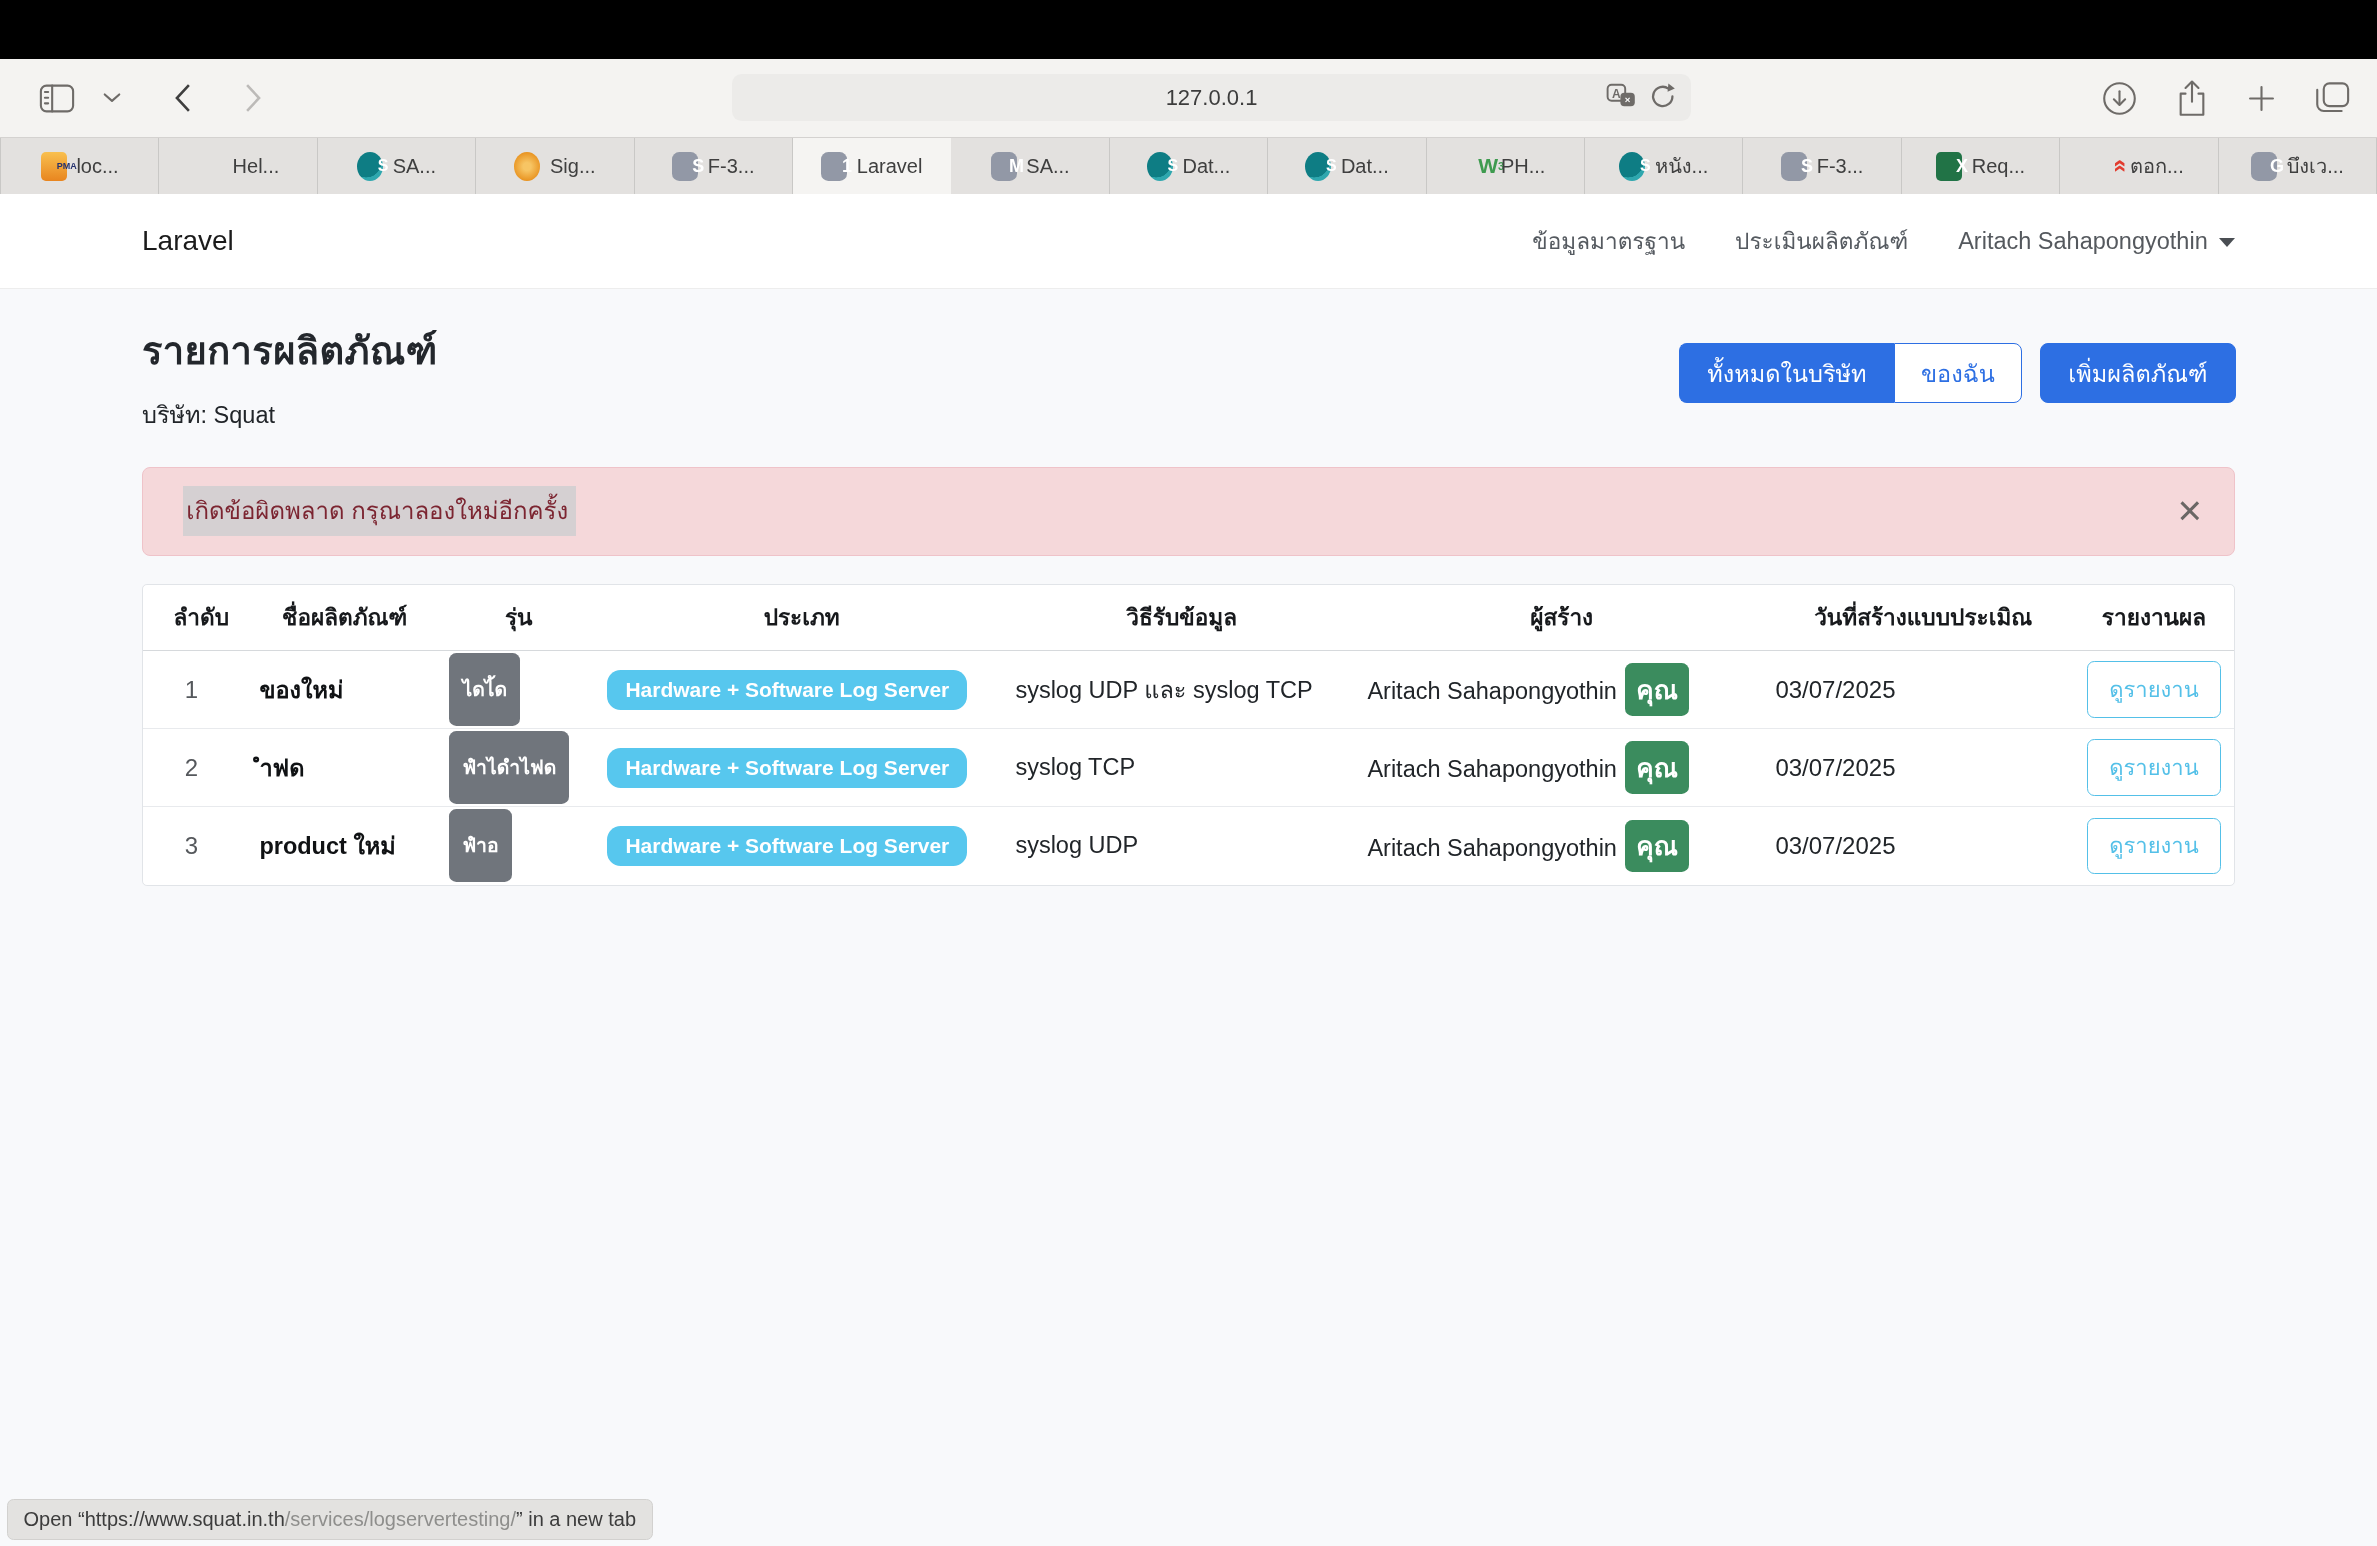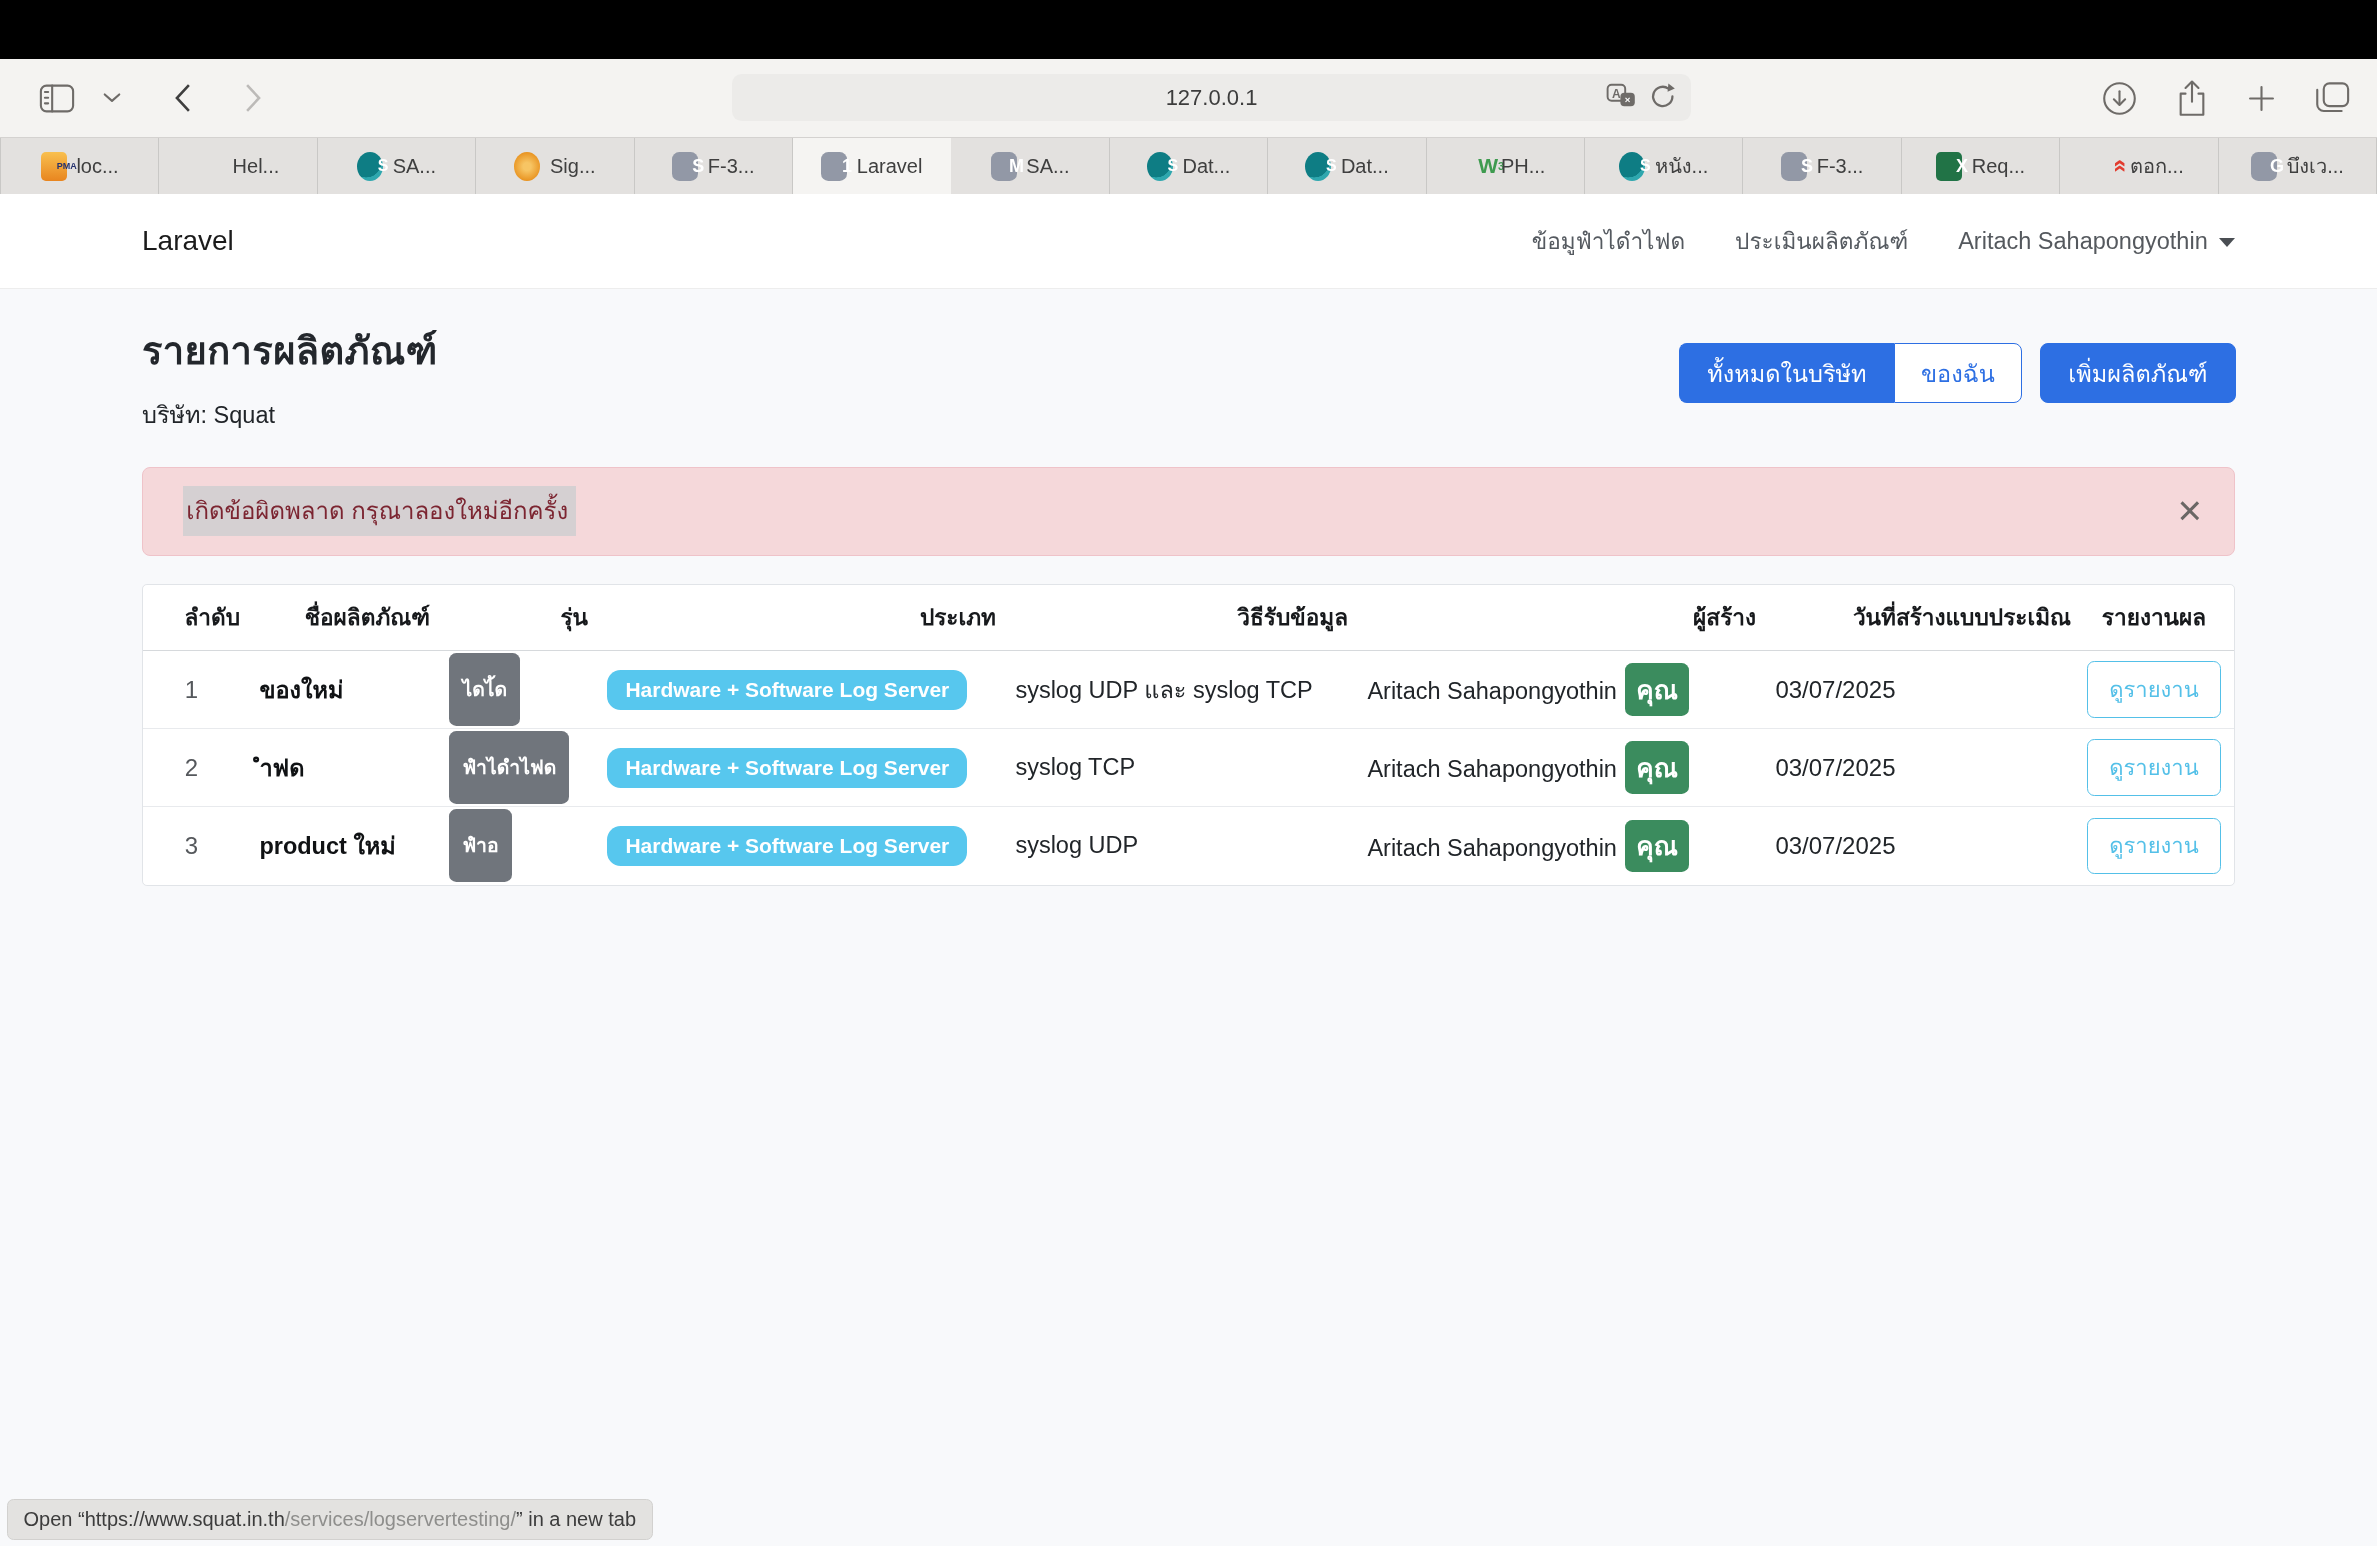--- a/index.html
+++ b/index.html
@@ -60,21 +60,21 @@
   .btn-add { margin-left:18px; padding:0 27.5px; }
 
   .alert { margin-top:34px; height:89px; background:#f5d8da; border:0.8px solid #efc3c9;
     border-radius:8px; display:flex; align-items:center; padding:4px 40px; position:relative; }
   .alert-text { font-size:24px; color:#7c2531; background:#d5d0d2; padding:4.9px 8px 6.5px 3.2px; }
   .alert-close { position:absolute; right:32px; top:50%; transform:translateY(-50%);
     font-size:42px; color:#6b6765; line-height:1; cursor:pointer; font-weight:normal; }
 
   .table-card { margin-top:28px; background:#fff; border:0.8px solid #e1e4e8; border-radius:4.9px; overflow:hidden; }
   table { width:100%; border-collapse:collapse; table-layout:fixed; }
-  thead th { font-size:22.6px; font-weight:bold; color:#17191c; text-align:right; height:66px;
+  thead th { font-size:22.6px; font-weight:bold; color:#17191c; text-align:center; height:66px;
     padding:0 0 0 19.4px; border-bottom:1.6px solid #d6d9dc; }
   th.center, td.center { text-align:center; padding-left:0; }
   tbody td { font-size:23.5px; color:#212529; height:78px; padding:0 0 0 19.4px; vertical-align:middle; }
   tbody tr + tr td { border-top:0.8px solid #e8eaed; }
   td.c-index { color:#55585c; font-size:24px; }
   td.c-name span { font-weight:bold; color:#101214; }
   .badge-gray { background:#70757c; color:#fff; font-size:19.4px; font-weight:bold;
     padding:21px 13px; border-radius:7.3px; display:inline-block; }
   .badge-cyan { background:#57c7ee; color:#fff; font-size:21px; font-weight:bold;
     padding:8px 18px; border-radius:13.7px; display:inline-block; }
@@ -255,21 +255,21 @@
 
   <div class="tab">
     <span class="favicon icon-letter-g">G</span>
     <span class="tab-title">บึงเว...</span>
   </div>
 </div>
 
 <div class="site-header">
   <span class="brand">Laravel</span>
   <div class="site-nav">
-    <span class="nav-link">ข้อมูฟำไดำไฟด</span>
+    <span class="nav-link">ข้อมูลมาตรฐาน</span>
     <span class="nav-link">ประเมินผลิตภัณฑ์</span>
     <span class="user-menu">
       <span>Aritach Sahapongyothin</span>
       <span class="caret-down"></span>
     </span>
   </div>
 </div>
 
 <div class="content">
   <div class="page-title">รายการผลิตภัณฑ์</div>

